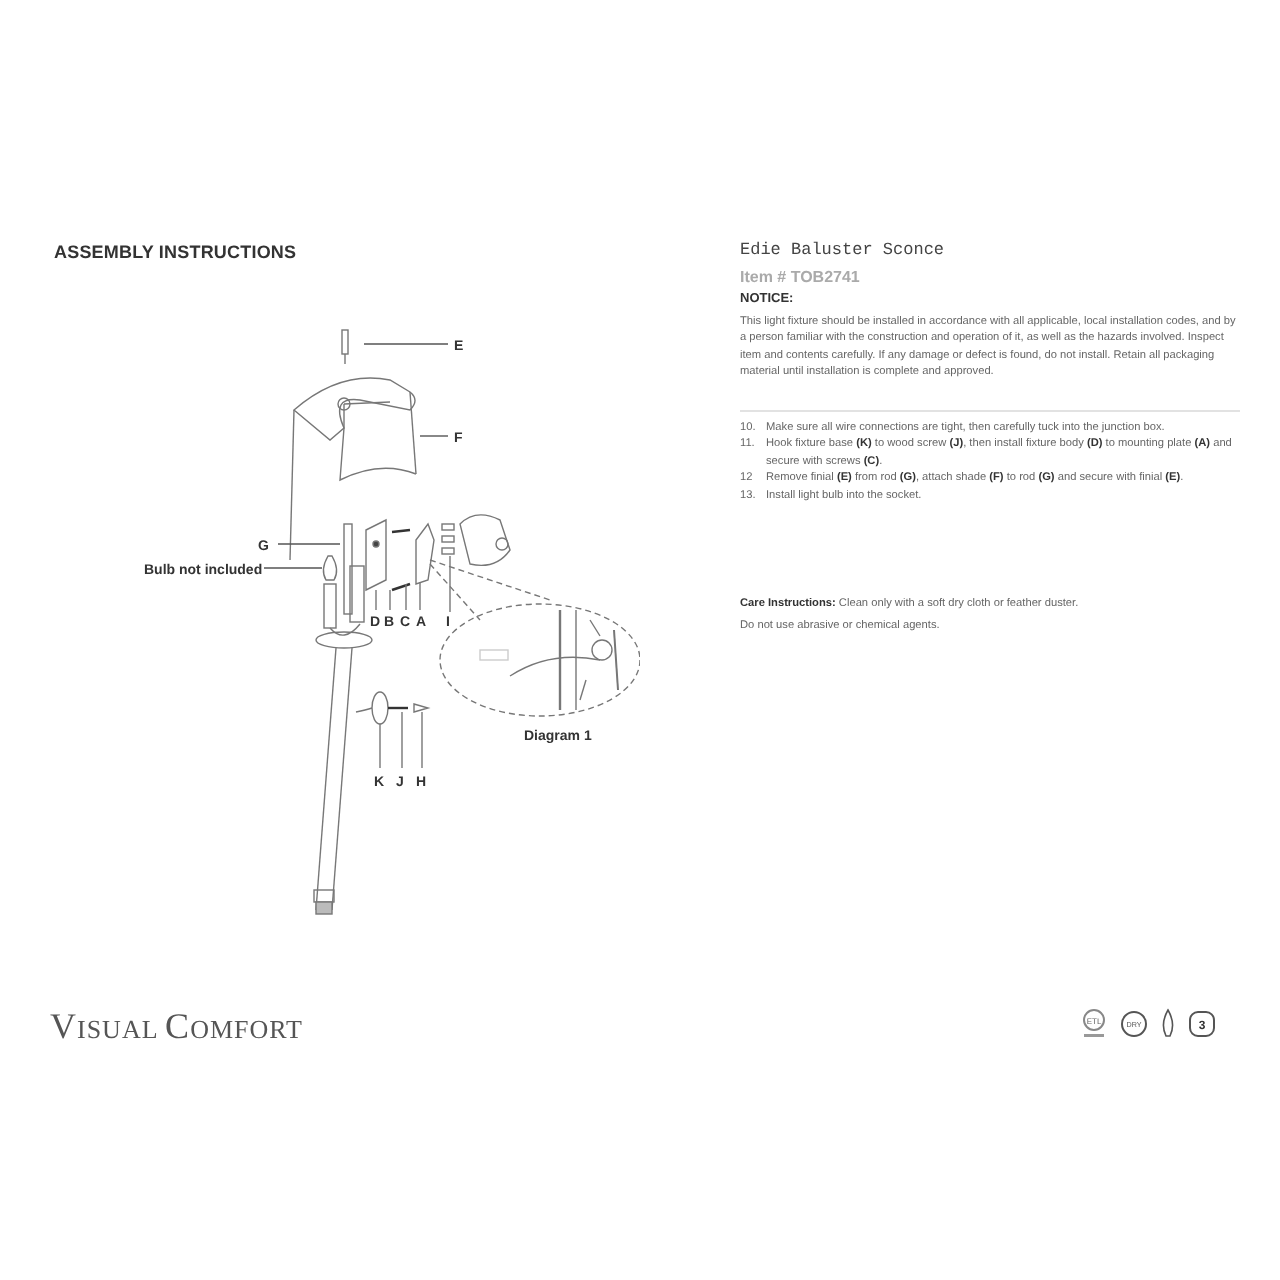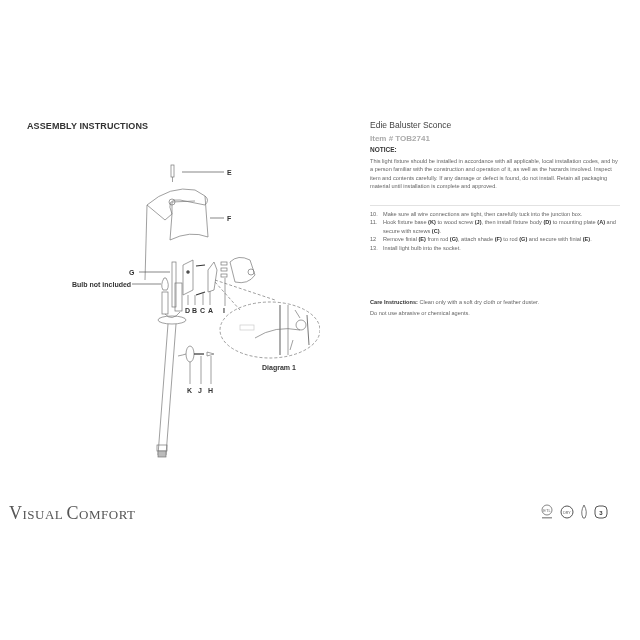--- a/index.html
+++ b/index.html
@@ -1,30 +1,30 @@
 <!DOCTYPE html>
 <html><head>
 <meta charset="utf-8">
 <style>
   html, body { margin:0; padding:0; background:#ffffff; }
   body { width:640px; height:640px; position:relative; overflow:hidden; font-family:"Liberation Sans", sans-serif; color:#555; }
   .abs { position:absolute; }
   .section-title { left:27px; top:121px; font-size:9px; font-weight:bold; color:#333; letter-spacing:0.1px; }
-  .product-title { left:370px; top:120px; font-size:8.5px; color:#444; }
+  .product-title { left:370px; top:120px; font-size:8.5px; color:#444;font-family:Liberation Mono, monospace; }
   .item-num { left:370px; top:134px; font-size:8px; color:#aaa;font-weight:bold; }
   .notice-head { left:370px; top:146px; font-size:6.5px; font-weight:bold; color:#333; }
   .notice-body { left:370px; top:157px; width:250px; font-size:5.6px; line-height:8.4px; color:#666; }
   .divider { left:370px; top:205px; width:250px; height:1px; background:#e2e2e2; }
   .steps { left:370px; top:210px; width:250px; font-size:5.6px; line-height:8.4px; color:#666; margin:0; padding:0; list-style:none; }
   .steps li { display:flex; margin-bottom:0; }
   .steps .num { width:13px; flex:0 0 13px; }
   .steps b { color:#333; }
   .care { left:370px; top:297px; width:250px; font-size:5.6px; line-height:11px; color:#666; }
   .care b { color:#333; }
-  .brand { left:9px; top:503px; font-family:"Liberation Serif", serif; color:#555; font-size:13px; letter-spacing:0.5px; }
+  .brand { left:25px; top:503px; font-family:"Liberation Serif", serif; color:#555; font-size:13px; letter-spacing:0.5px; }
   .brand .big { font-size:18px; }
   .diagram { left:60px; top:150px; width:260px; height:320px; }
   .lbl { font-family:"Liberation Sans", sans-serif; font-weight:bold; font-size:7px; fill:#333; }
   .icons { left:540px; top:504px; display:flex; align-items:center; gap:6px; }
   .icon-box { display:flex; align-items:center; justify-content:center; }
 </style>
 </head>
 <body>
 
 <div class="abs section-title">ASSEMBLY INSTRUCTIONS</div>

